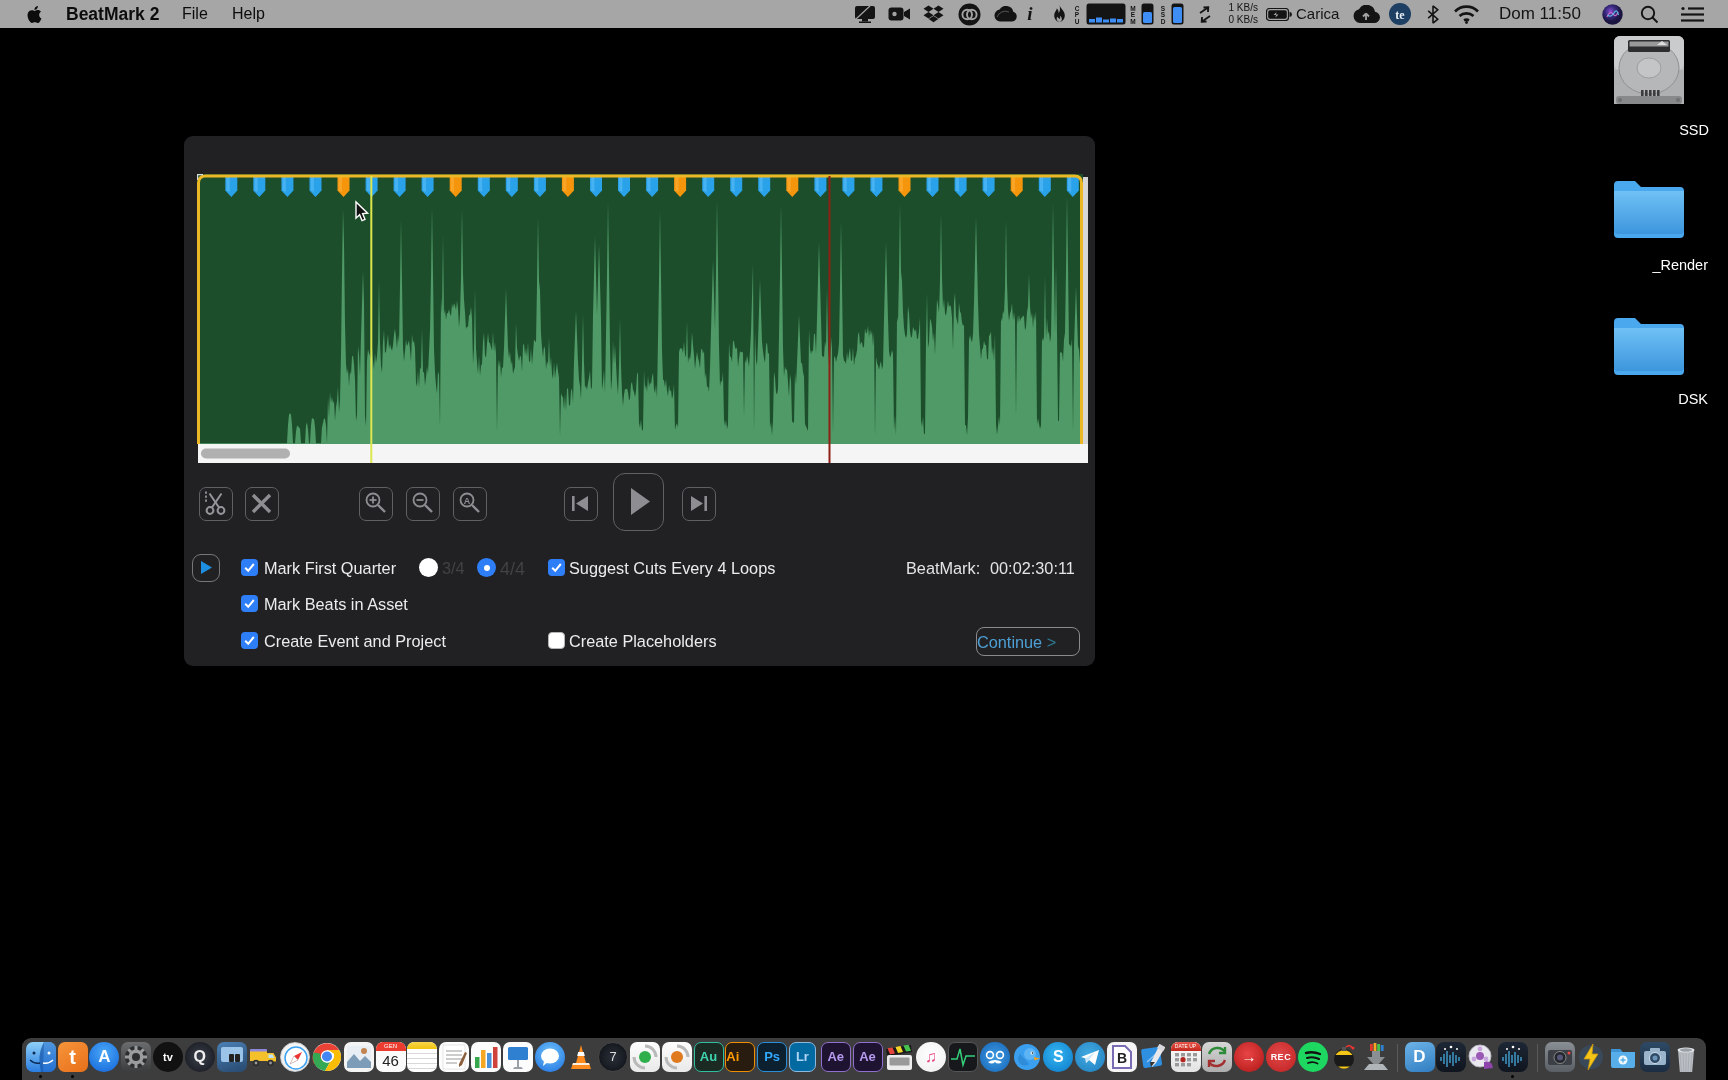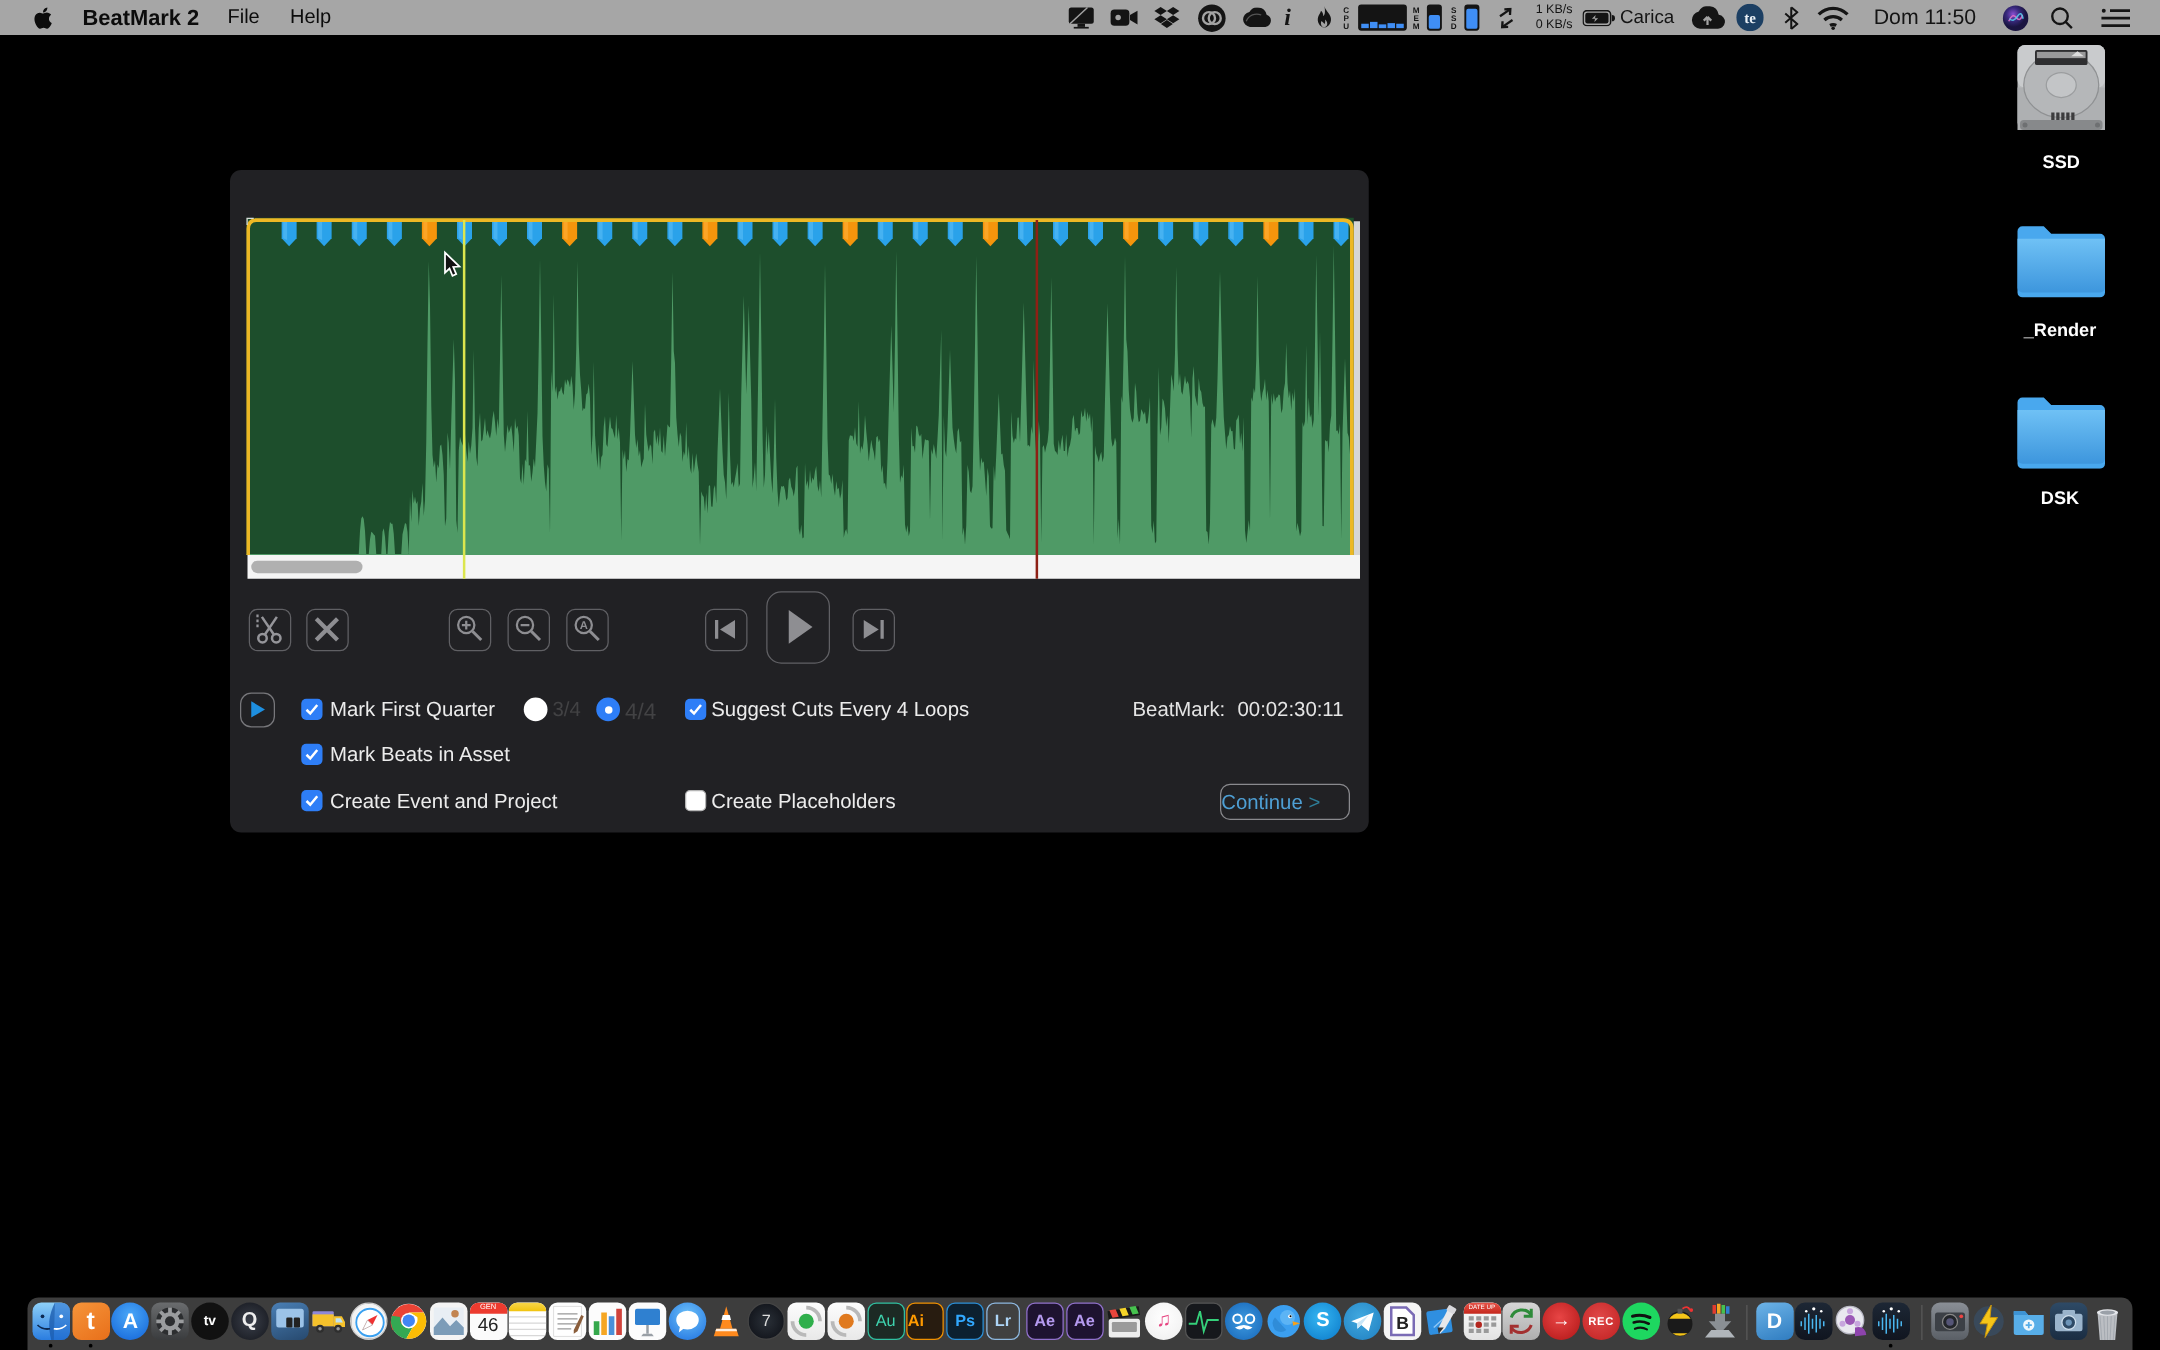--- a/index.html
+++ b/index.html
@@ -8,21 +8,21 @@
 #win{position:absolute;left:184px;top:136px;width:911px;height:530px;background:#212124;border-radius:9px;box-shadow:0 18px 50px rgba(0,0,0,.55)}
 #titlebar{position:absolute;left:0;top:0;width:100%;height:27px;background:linear-gradient(#d8d8d6,#c8c8c6);border-radius:9px 9px 0 0;border-bottom:1px solid #9a9a9a}
 #titlebar .tl{position:absolute;top:7px;width:13px;height:13px;border-radius:50%}
 #title{position:absolute;width:100%;text-align:center;top:0;line-height:27px;font-size:16.5px;color:#2e2e2e}
 .ctlbtn{position:absolute;border:1.5px solid #606064;border-radius:7px;background:transparent}
 .cklabel{color:#ececec;font-size:16.3px}
 .ckb{position:absolute;width:17px;height:17px;border-radius:4px;background:#2e7ef7}
 .ckb svg{position:absolute;left:1px;top:1px}
 .ckb.un{background:#fff;border:1px solid #b5b5b5}
 #dock{position:absolute;left:22px;top:1038px;width:1684px;height:42px;background:#3d3d3d;border-radius:9px 9px 0 0}
-.dlbl{position:absolute;color:#fff;font-weight:bold;font-size:14.5px;text-align:center;text-shadow:0 1px 2px rgba(0,0,0,.8)}
+.dlbl{position:absolute;color:#fff;font-weight:normal;font-size:14.5px;text-align:right;text-shadow:0 1px 2px rgba(0,0,0,.8)}
 </style></head>
 <body>
 
 <div class="abs" style="left:1612px;top:34px;width:74px;height:74px">
 <svg width="74" height="74" viewBox="0 0 74 74">
 <rect x="2" y="2" width="70" height="68" rx="6" fill="#b9bbbd"></rect>
 <rect x="2" y="2" width="70" height="34" rx="6" fill="#c9cbcd"></rect>
 <rect x="2" y="36" width="70" height="34" fill="#aeb0b2"></rect>
 <ellipse cx="37" cy="34" rx="30" ry="26" fill="#b5b7b9" stroke="#8f9193" stroke-width="1"></ellipse>
 <ellipse cx="37" cy="34" rx="12" ry="10" fill="#c3c5c7" stroke="#9b9d9f" stroke-width="1"></ellipse>
@@ -527,29 +527,29 @@
       <circle cx="15" cy="15" r="6" fill="#2faf4b"></circle>
       <path d="M15 4 A11 11 0 0 1 26 15" stroke="#b9b9b9" stroke-width="3" fill="none"></path>
       <path d="M15 26 A11 11 0 0 1 4 15" stroke="#b9b9b9" stroke-width="3" fill="none"></path>
     </svg></div>
 <div style="position:absolute;left:661.7px;top:1042px;width:30px;height:30px;border-radius:7px;background:linear-gradient(#fdfdfd,#e9e9e9);overflow:hidden"><svg width="30" height="30" viewBox="0 0 30 30">
       <circle cx="15" cy="15" r="6" fill="#e07a1f"></circle>
       <path d="M15 4 A11 11 0 0 1 26 15" stroke="#b9b9b9" stroke-width="3" fill="none"></path>
       <path d="M15 26 A11 11 0 0 1 4 15" stroke="#b9b9b9" stroke-width="3" fill="none"></path>
     </svg></div>
 <div style="position:absolute;left:693.5px;top:1042px;width:30px;height:30px;border-radius:7px;background:#1c2a24;border:1px solid #2fc0a0;overflow:hidden">
-    <div style="color:#3ed3ae;font-weight:normal;font-size:13px;text-align:center;line-height:27px">Au</div>
+    <div style="color:#3ed3ae;font-weight:bold;font-size:13px;text-align:center;line-height:27px">Au</div>
   </div>
 <div style="position:absolute;left:725.3px;top:1042px;width:30px;height:30px;border-radius:7px;background:#281c10;border:1px solid #f09000;overflow:hidden">
     <div style="color:#ff9a00;font-weight:bold;font-size:13px;line-height:27px">Ai</div>
   </div>
 <div style="position:absolute;left:757.1px;top:1042px;width:30px;height:30px;border-radius:7px;background:#0c2030;border:1px solid #2a8fd8;overflow:hidden">
     <div style="color:#31a8ff;font-weight:bold;font-size:13px;text-align:center;line-height:27px">Ps</div>
   </div>
-<div style="position:absolute;left:788.9px;top:1042px;width:27px;height:30px;border-radius:7px;background:#404040;border:1px solid #8db8e0;overflow:hidden">
+<div style="position:absolute;left:788.9px;top:1042px;width:27px;height:30px;border-radius:7px;background:#0369a1;border:1px solid #8db8e0;overflow:hidden">
     <div style="color:#add5f7;font-weight:bold;font-size:13px;text-align:center;line-height:27px">Lr</div>
   </div>
 <div style="position:absolute;left:820.7px;top:1042px;width:30px;height:30px;border-radius:7px;background:#1e1330;border:1px solid #9070cc;overflow:hidden">
     <div style="color:#b59aef;font-weight:bold;font-size:13px;text-align:center;line-height:27px">Ae</div>
   </div>
 <div style="position:absolute;left:852.5px;top:1042px;width:30px;height:30px;border-radius:7px;background:#1e1330;border:1px solid #9070cc;overflow:hidden">
     <div style="color:#b59aef;font-weight:bold;font-size:13px;text-align:center;line-height:27px">Ae</div>
   </div>
 <div style="position:absolute;left:884.3px;top:1042px;width:30px;height:30px;border-radius:7px;overflow:hidden"><svg width="30" height="30" viewBox="0 0 30 30">
       <path d="M2 7 L27 3 L28 10 L3 14 Z" fill="#1a1a1a"></path>

